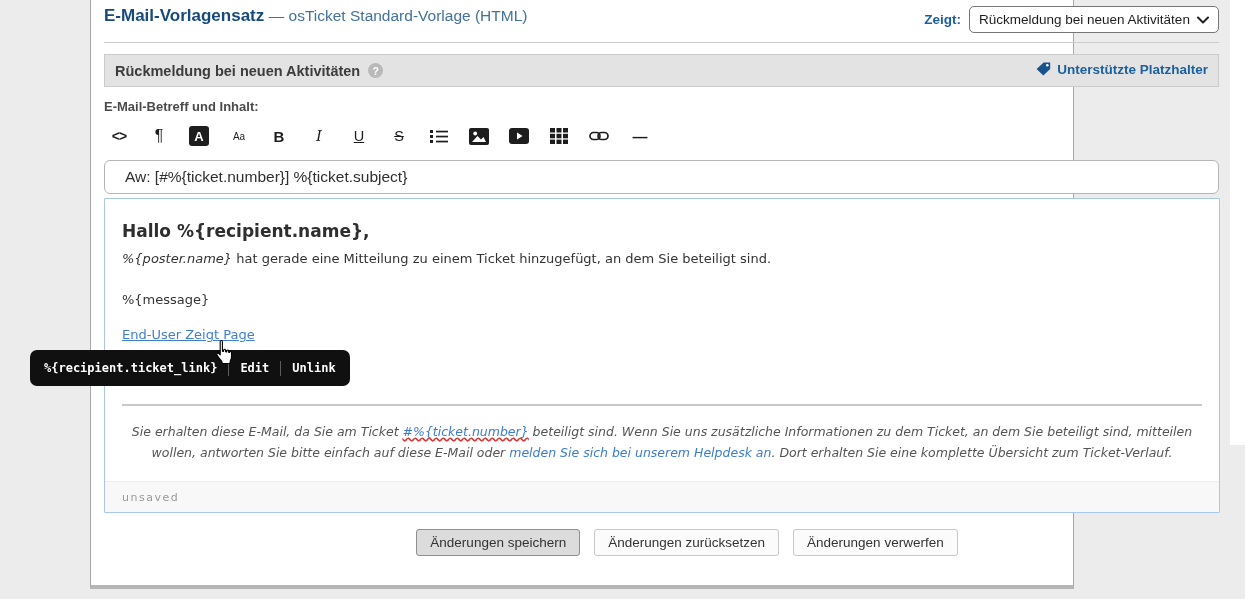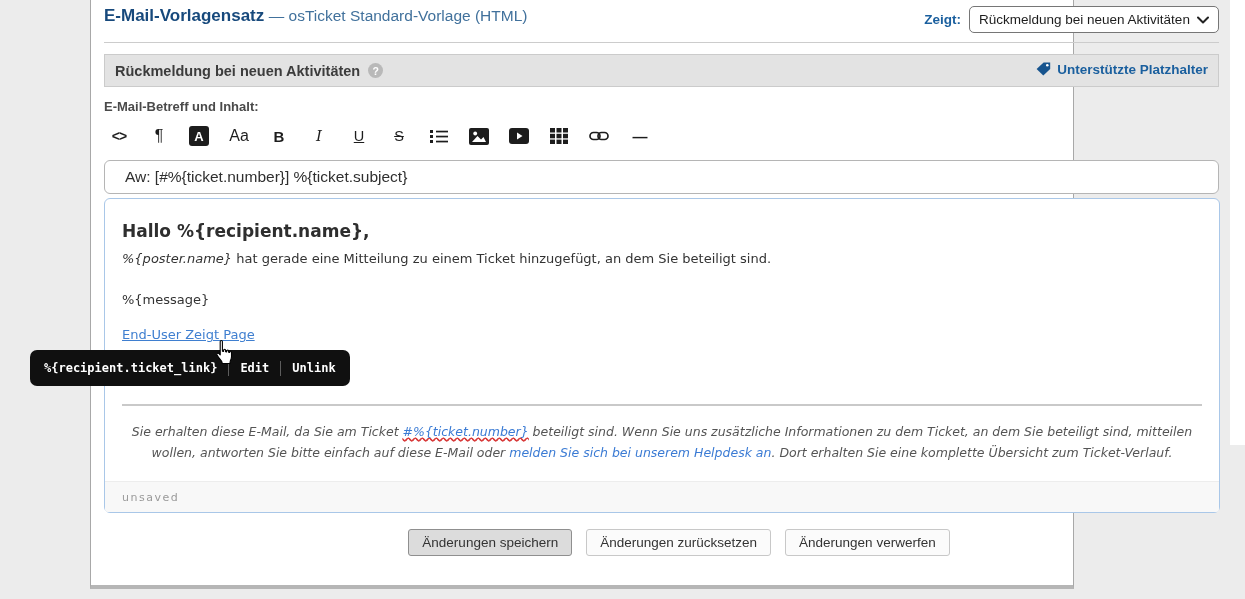--- a/index.html
+++ b/index.html
@@ -52,37 +52,37 @@
   .tb-btn {
     width:40px; height:30px; display:flex; align-items:center; justify-content:center;
     color:#1d1d1d; font-size:15px; cursor:pointer;
   }
   .tb-code { font-weight:600; font-size:14px; letter-spacing:-1px; }
   .tb-pilcrow { font-size:16px; }
   .tb-fontcolor {
     width:20px; height:20px; background:#1d1d1d; border-radius:3px; color:#fff;
     display:flex; align-items:center; justify-content:center; font-size:13px; font-weight:bold;
   }
-  .tb-fontsize { font-size:16px; }
+  .tb-fontsize { font-size:10px; }
   .tb-bold { font-weight:bold; }
   .tb-italic { font-style:italic; font-family:"DejaVu Serif", serif; }
   .tb-underline { text-decoration:underline; font-size:14.5px; }
   .tb-strike { text-decoration:line-through; font-size:14.5px; }
   .tb-hr { font-weight:bold; letter-spacing:-2px; }
   
   .subject-input {
     position:absolute; left:13px; top:160px; width:1115px; height:34px;
     border:1px solid #b5b5b5; border-radius:6px; background:#fff;
     font-family:"Liberation Sans", sans-serif; font-size:15.5px; color:#2f2f2f;
     padding:0 20px; outline:none;
   }
   
   .editor {
     position:absolute; left:13px; top:198px; width:1116px; height:315px;
-    border:1px solid #a9c7e8; border-radius:6px; background:#fff;
+    border:1px solid #a9c7e8; border-radius:1px; background:#fff;
     font-family:"DejaVu Sans", sans-serif;
   }
   .editor-content { position:absolute; left:0; top:0; right:0; bottom:31px; padding:20px 17px; }
   .body-greeting { font-size:17px; font-weight:bold; color:#2e2e2e; margin:2px 0 0 0;
     font-family:"DejaVu Sans", sans-serif; }
   .body-para { font-size:13px; color:#333; margin:0; }
   .p-poster { position:absolute; left:17px; top:52px; }
   .p-poster .var { font-style:italic; }
   .p-message { position:absolute; left:17px; top:93px; }
   .p-link { position:absolute; left:17px; top:128px; }
@@ -105,21 +105,21 @@
   .link-tooltip {
     position:absolute; left:30px; top:350px; height:36px; z-index:10;
     background:#101010; border-radius:7px; color:#fff;
     display:flex; align-items:center; padding:0 14px; gap:11px;
     font-family:"DejaVu Sans Mono", monospace; font-size:12px; font-weight:bold;
   }
   .tt-divider { width:1px; height:15px; background:#5d5d5d; }
   .tt-action { cursor:pointer; }
   .cursor-pointer { position:absolute; left:212px; top:340px; z-index:11; }
   
-  .btn-row { position:absolute; left:0; top:529px; width:1140px; display:flex; justify-content:center; gap:14px;padding-left:36px; }
+  .btn-row { position:absolute; left:8px; top:529px; width:1140px; display:flex; justify-content:center; gap:14px;padding-left:36px; }
   .action-btn {
     height:27px; padding:0 13px; font-family:"Liberation Sans", sans-serif;
     font-size:13.5px; color:#333; border-radius:3px; cursor:pointer;
     background:#fbfbfb; border:1px solid #c8c8c8;
   }
   .action-btn.primary { background:#dcdcdc; border:1px solid #8f8f8f; }
 </style>
 </head>
 <body>
 

